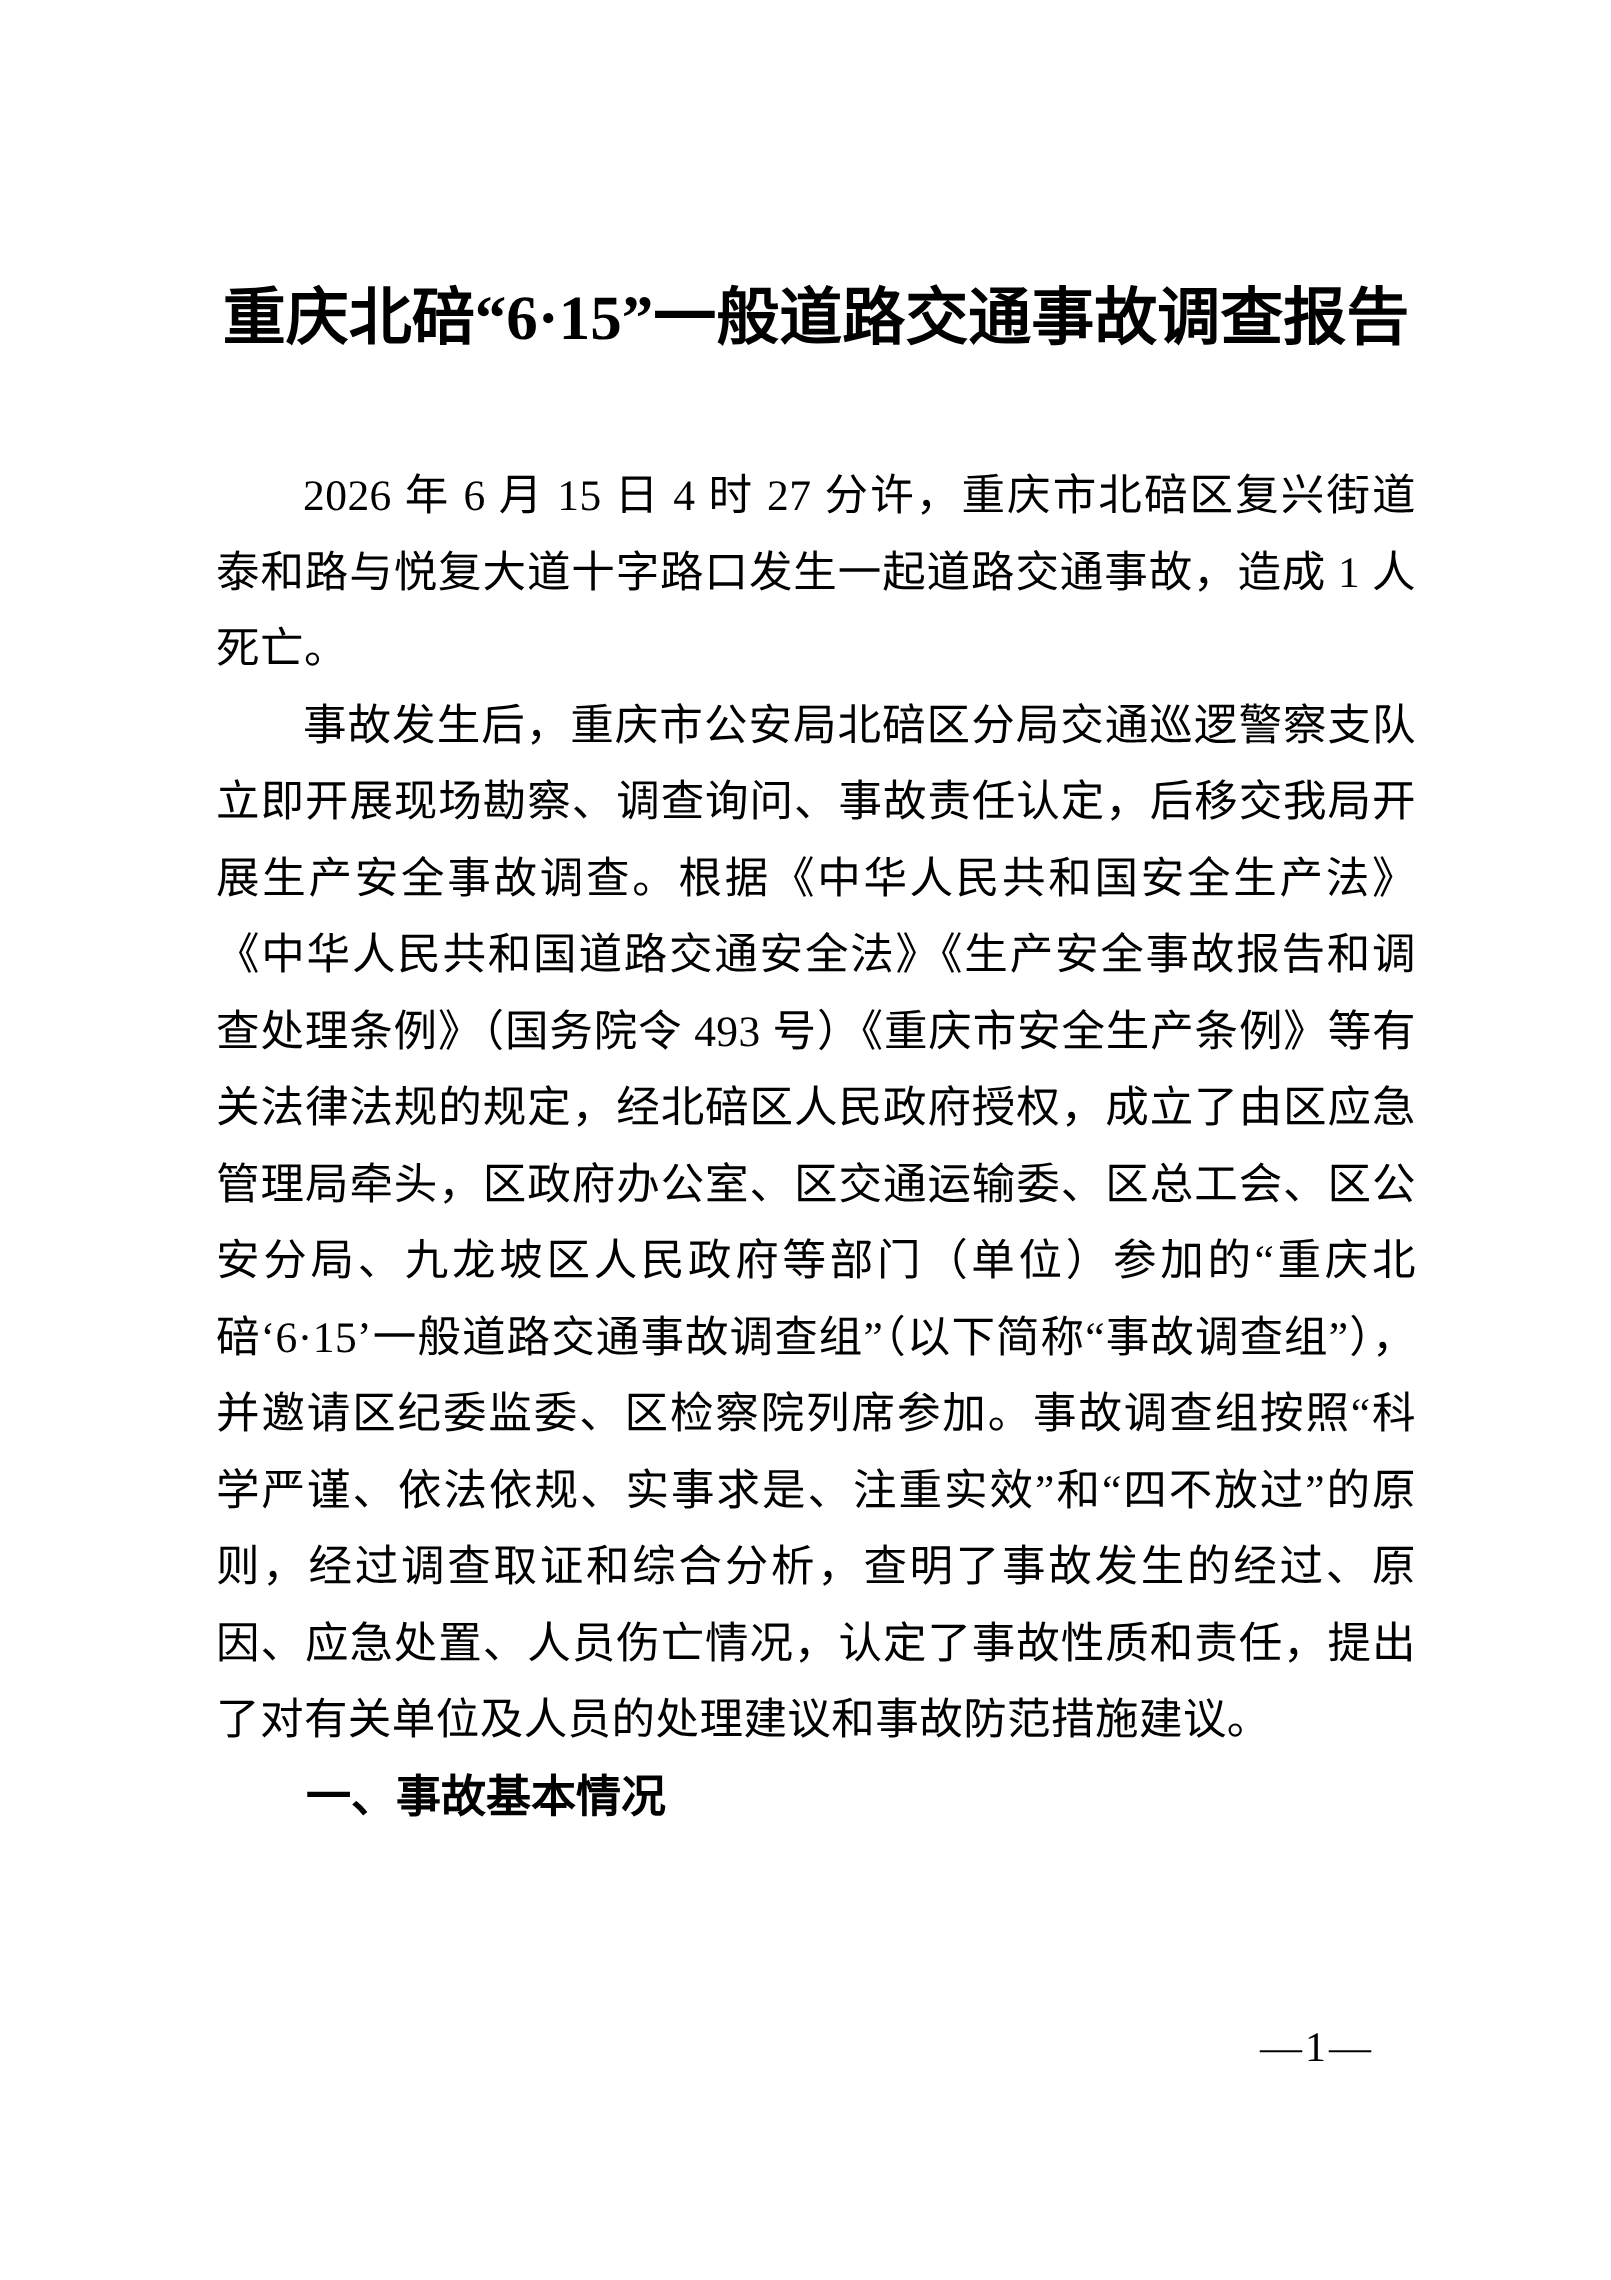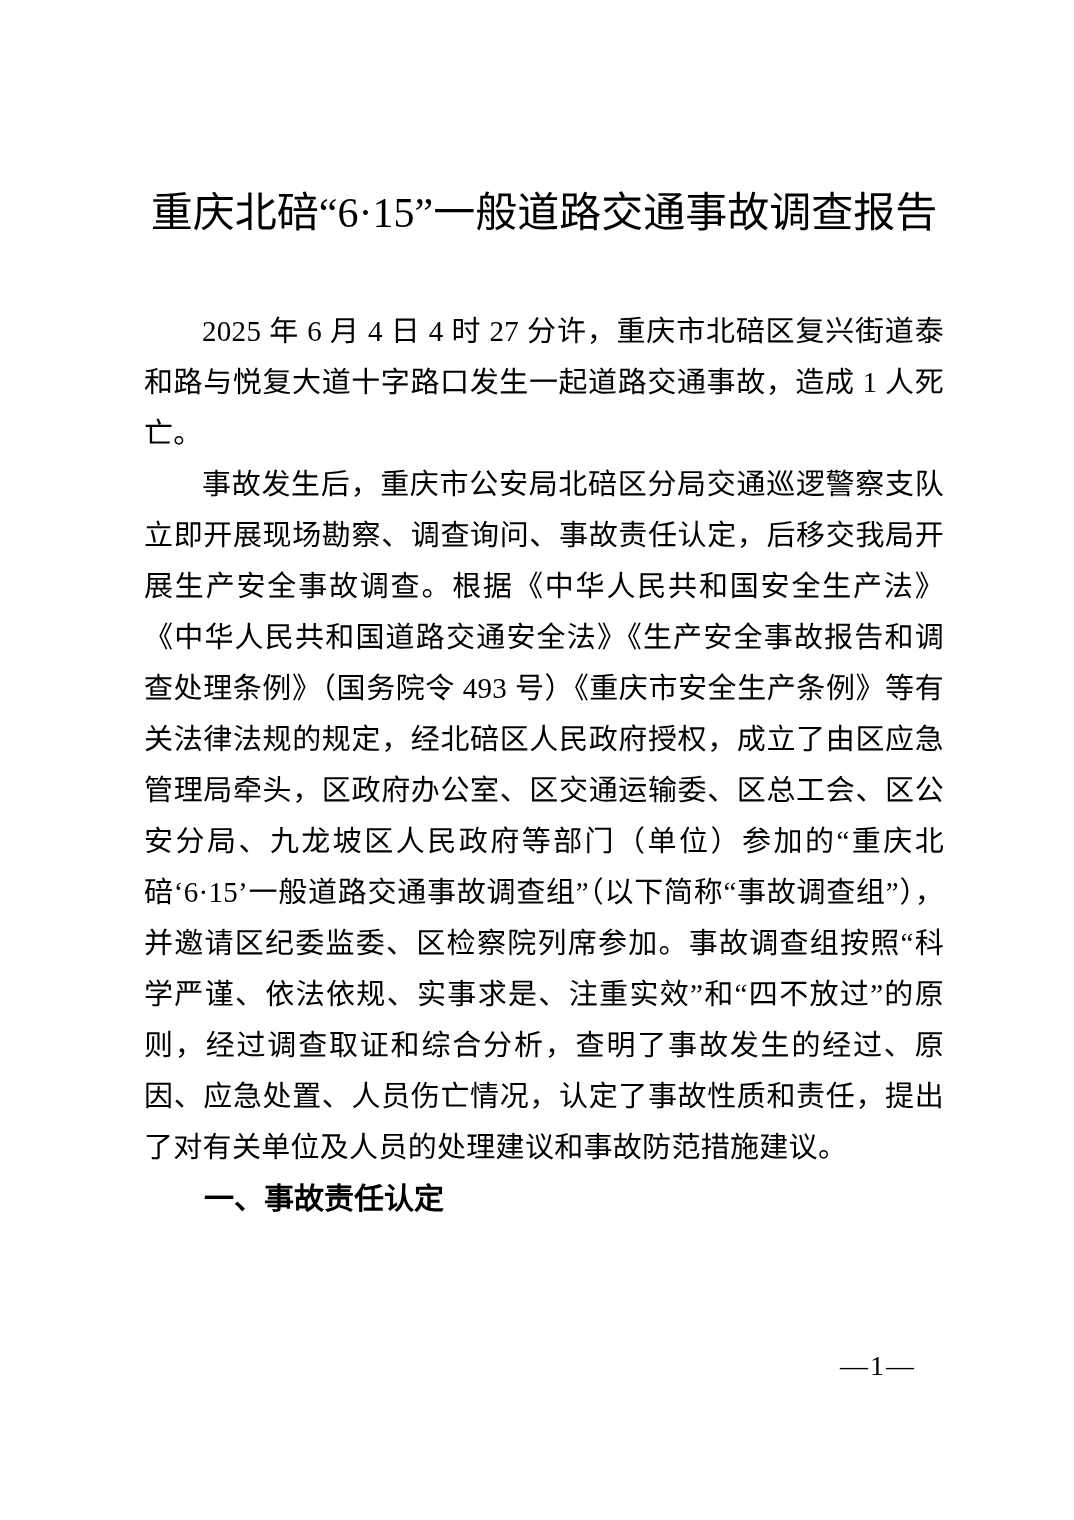--- a/index.html
+++ b/index.html
@@ -19,21 +19,21 @@
   .content {
     position: absolute;
     left: 144px;
     top: 0;
     width: 800px;
   }
   .doc-title {
     margin: 184px 0 0 0;
     font-size: 42px;
     line-height: 58px;
-    font-weight: normal;
+    font-weight: bold;
     text-align: center;
     letter-spacing: 0px;
     color: #000000;
     font-family: "Liberation Serif", "DejaVu Serif", serif;
   }
   .body-text {
     margin: 64px 0 0 0;
   }
   .para {
     margin: 0;
@@ -67,20 +67,20 @@
 </style>
 </head>
 <body>
 
 <div class="page">
   <div class="content">
 
     <h1 class="doc-title">重庆北碚“6·15”一般道路交通事故调查报告</h1>
 
     <div class="body-text">
-      <p class="para">2025 年 6 月 4 日 4 时 27 分许，重庆市北碚区复兴街道泰和路与悦复大道十字路口发生一起道路交通事故，造成 1 人死亡。</p>
+      <p class="para">2026 年 6 月 15 日 4 时 27 分许，重庆市北碚区复兴街道泰和路与悦复大道十字路口发生一起道路交通事故，造成 1 人死亡。</p>
       <p class="para">事故发生后，重庆市公安局北碚区分局交通巡逻警察支队立即开展现场勘察、调查询问、事故责任认定，后移交我局开展生产安全事故调查。根据《中华人民共和国安全生产法》《中华人民共和国道路交通安全法》《生产安全事故报告和调查处理条例》（国务院令 493 号）《重庆市安全生产条例》等有关法律法规的规定，经北碚区人民政府授权，成立了由区应急管理局牵头，区政府办公室、区交通运输委、区总工会、区公安分局、九龙坡区人民政府等部门（单位）参加的“重庆北碚‘6·15’一般道路交通事故调查组”（以下简称“事故调查组”），并邀请区纪委监委、区检察院列席参加。事故调查组按照“科学严谨、依法依规、实事求是、注重实效”和“四不放过”的原则，经过调查取证和综合分析，查明了事故发生的经过、原因、应急处置、人员伤亡情况，认定了事故性质和责任，提出了对有关单位及人员的处理建议和事故防范措施建议。</p>
-      <h2 class="section-heading">一、事故责任认定</h2>
+      <h2 class="section-heading">一、事故基本情况</h2>
     </div>
   </div>
 
   <div class="page-number">—1—</div>
 </div>
 
 </body></html>

